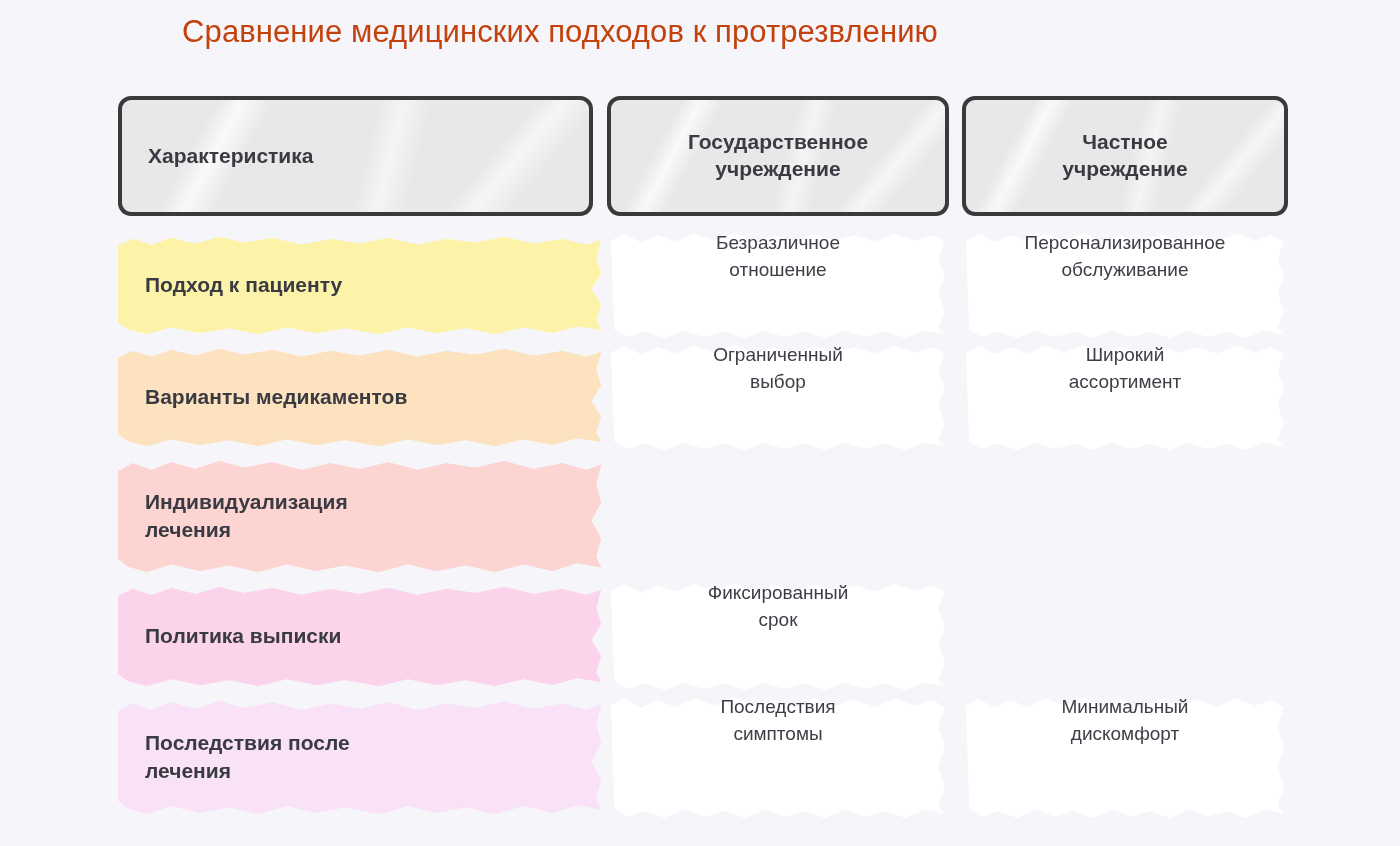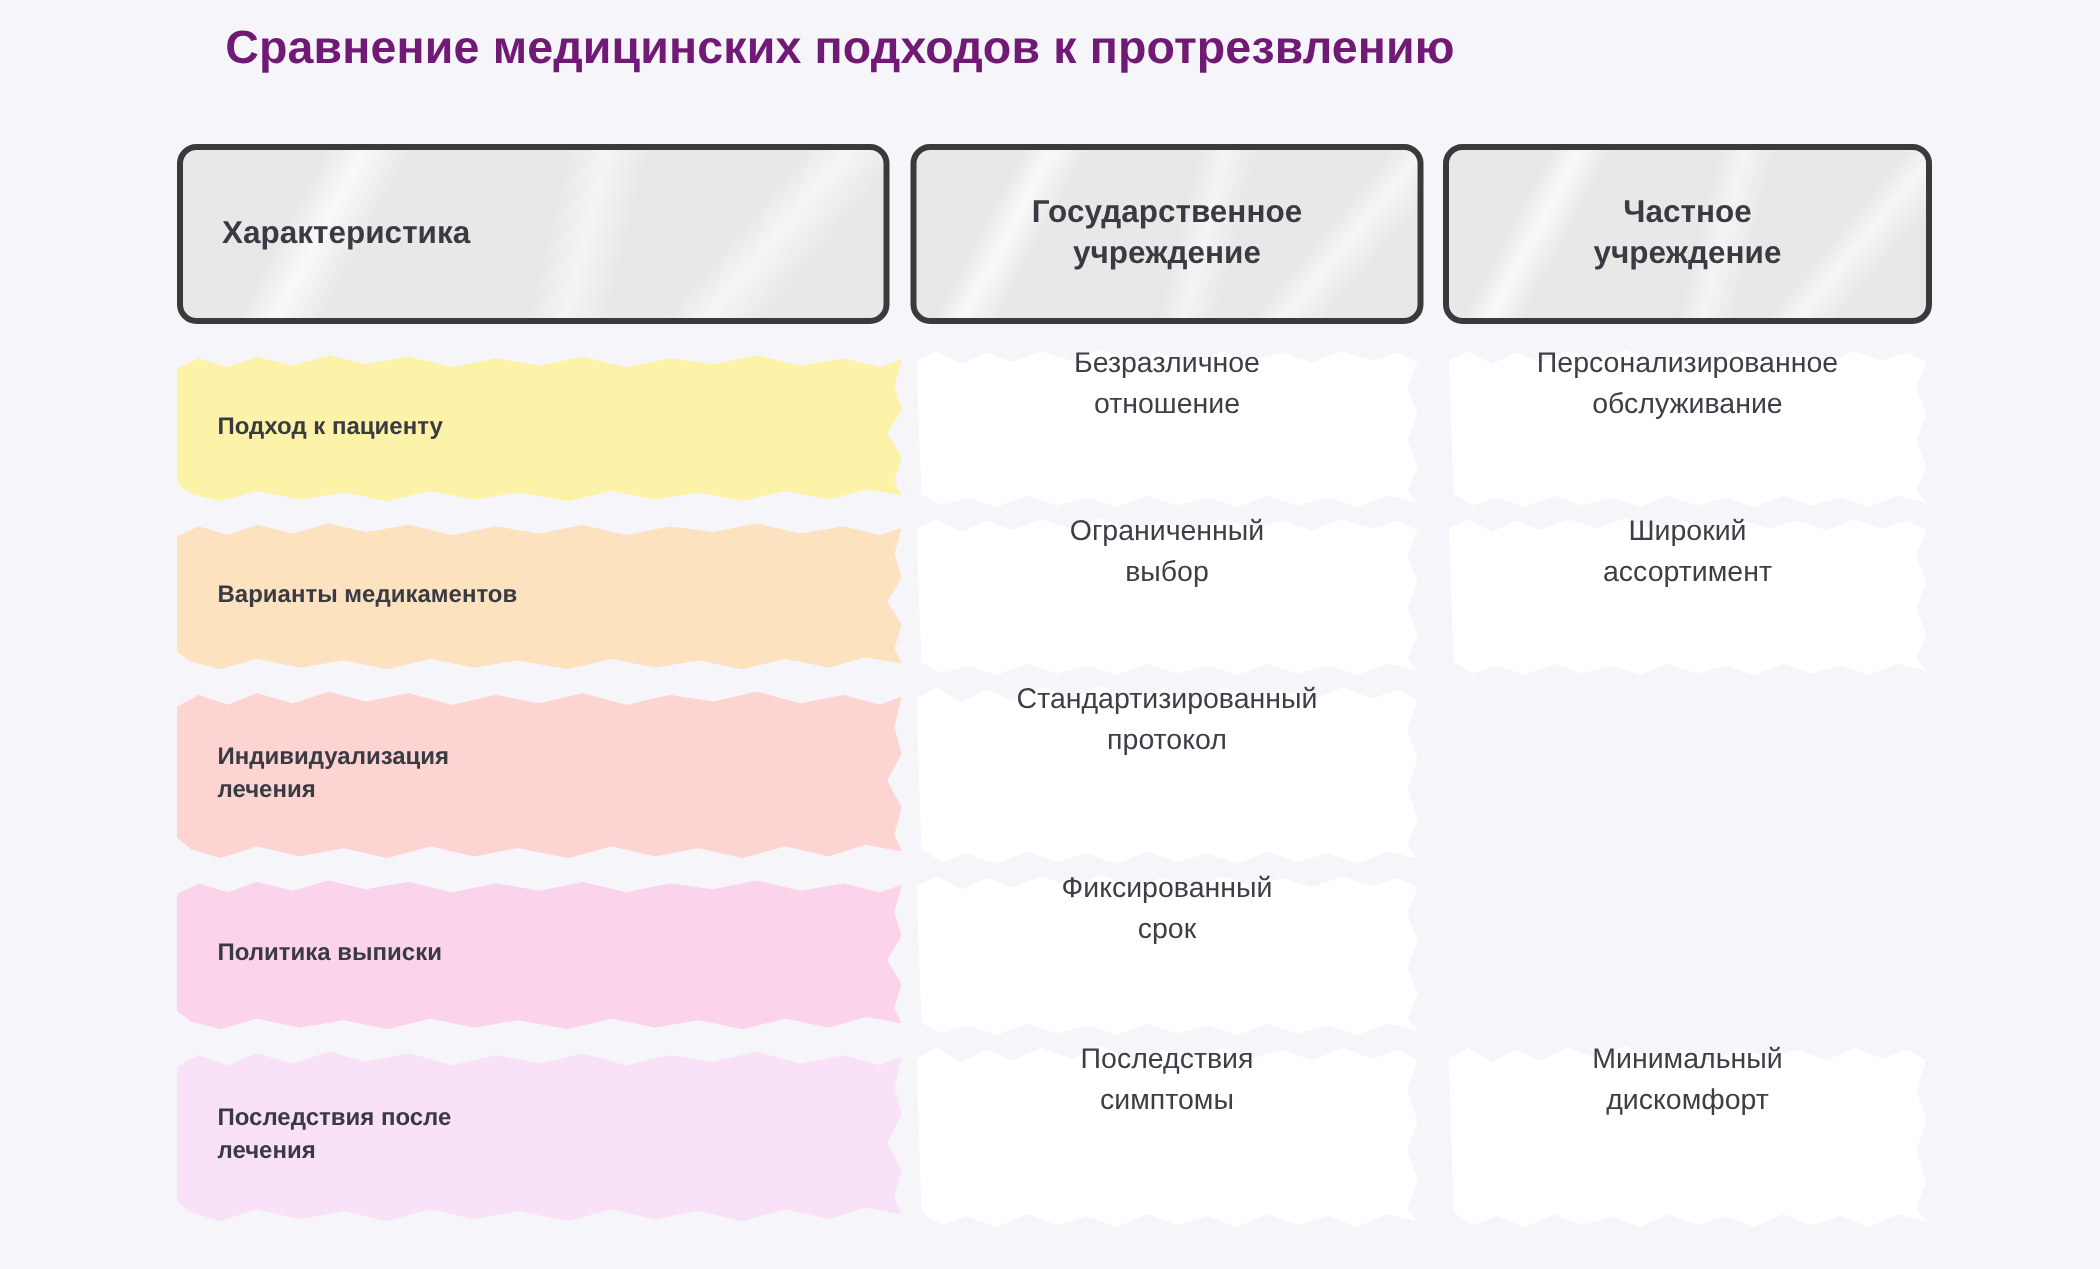--- a/index.html
+++ b/index.html
@@ -23,22 +23,22 @@
   }
 
   
   .title {
     position: absolute;
     left: 0;
     top: 14px;
     width: 1120px;
     text-align: center;
     font-size: 31px;
-    font-weight: bold;
-    color: #701a75;
+    font-weight: normal;
+    color: #c2410c;
     letter-spacing: 0.1px;
   }
 
   
   .table {
     position: absolute;
     left: 118px;
     top: 96px;
     width: 1170px;
   }
@@ -102,21 +102,21 @@
   .data-row { margin-bottom: 2px; }
 
   
   .label-cell {
     position: relative;
     display: flex;
     align-items: center;
     padding-left: 27px;
     padding-right: 18px;
     font-weight: bold;
-    font-size: 16px;
+    font-size: 21px;
     color: #3a3a42;
     line-height: 1.35;
     box-sizing: border-box;
   }
   .label-cell .marker {
     position: absolute;
     left: 0;
     right: -8px;
     top: 6px;
     bottom: 6px;
@@ -269,27 +269,20 @@
 
     <div class="row data-row rh-2">
       <div class="col1">
         <div class="label-cell rh-2">
           <span class="marker" style="background: rgb(252, 213, 211);"></span>
           <span class="ltxt">Индивидуализация
 лечения</span>
         </div>
       </div>
       <div class="gap1"></div>
-      <div class="col2">
-        <div class="data-cell rh-2">
-          <span class="paper"></span>
-          <span class="dtxt">Стандартизированный
-протокол</span>
-        </div>
-      </div>
       <div class="gap2"></div>
     </div>
 
     <div class="row data-row rh-3">
       <div class="col1">
         <div class="label-cell rh-3">
           <span class="marker" style="background: rgb(251, 212, 236);"></span>
           <span class="ltxt">Политика выписки</span>
         </div>
       </div>

